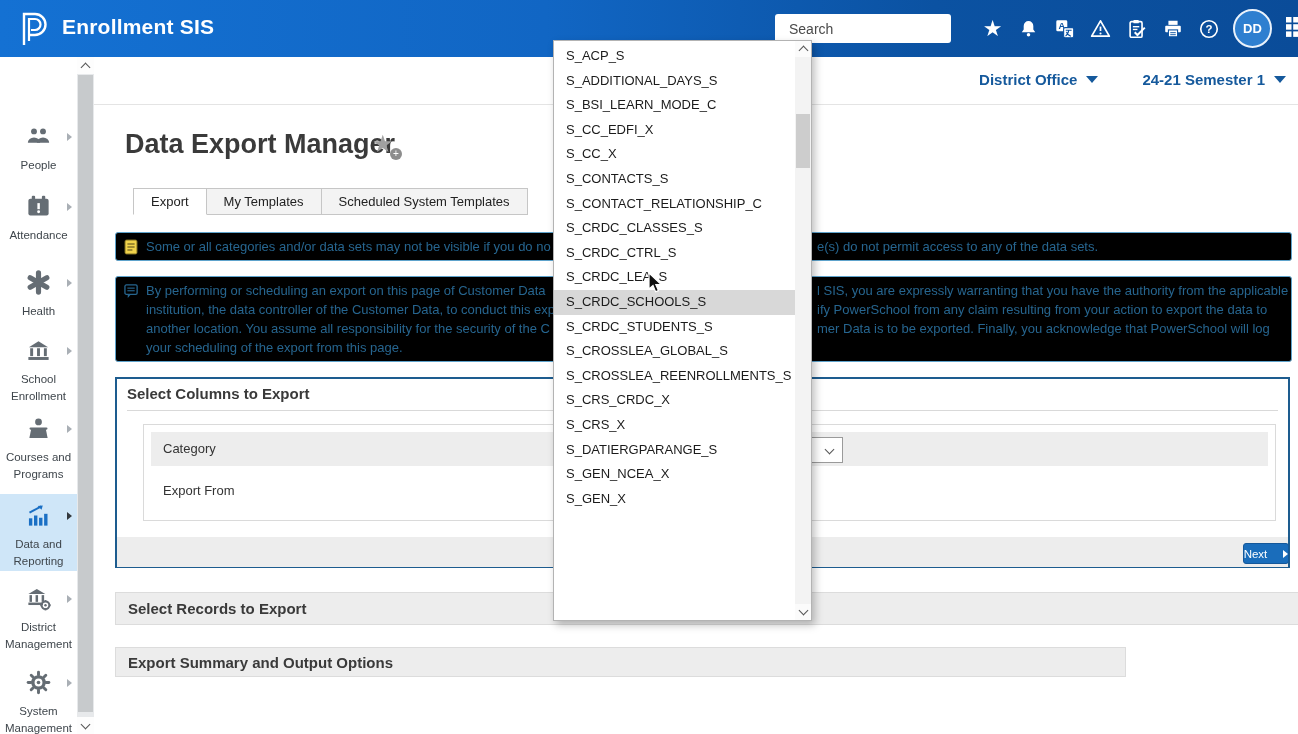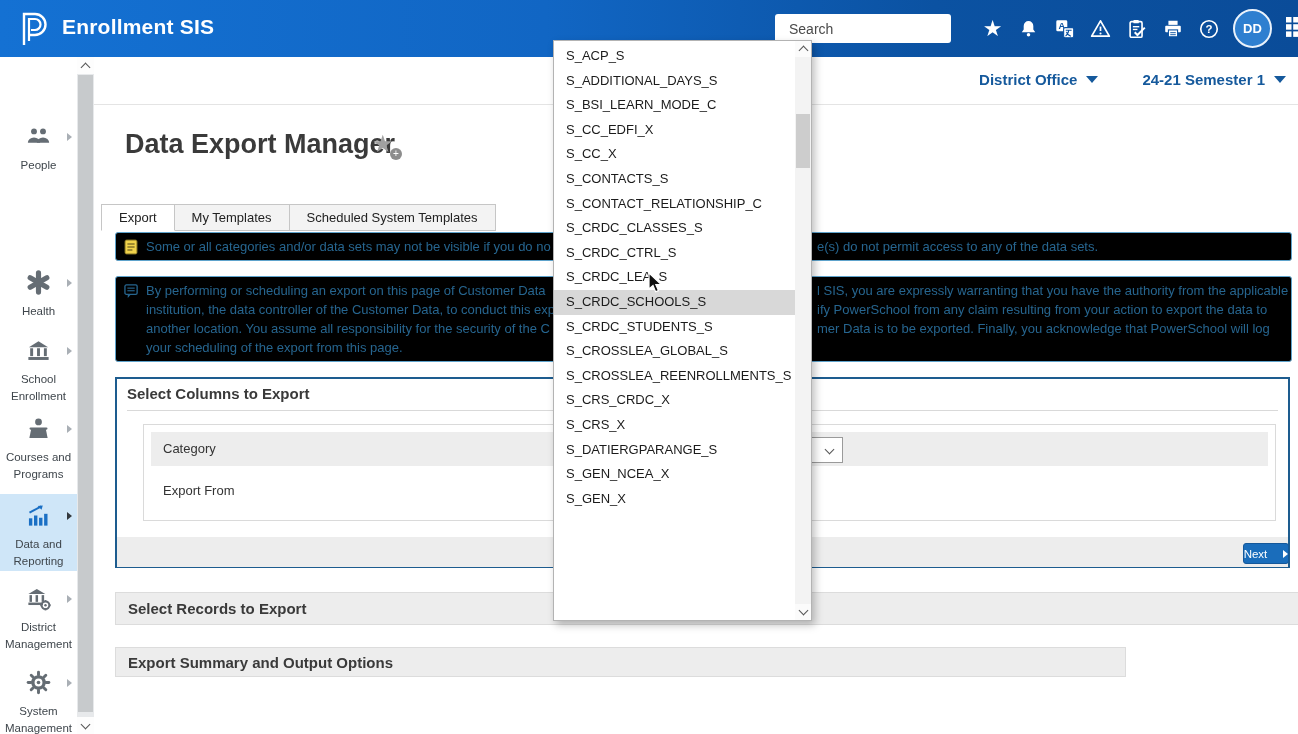--- a/index.html
+++ b/index.html
@@ -40,21 +40,21 @@
   .ctx{right:12px;top:71px;display:flex;gap:44px;}
   .ctx .ctx-item{display:flex;align-items:center;color:#15599c;font-weight:bold;font-size:15px;cursor:pointer;}
   .caret-dn{width:0;height:0;border-left:6px solid transparent;border-right:6px solid transparent;border-top:7px solid #15599c;margin-left:9px;}
 
   .page-title{left:115px;top:129px;font-size:27px;font-weight:bold;color:#3a3a3a;margin-left:10px;}
   .fav-star{left:372px;top:132px;width:30px;height:28px;}
   .fav-star .st{font-size:24px;color:#a0a0a0;line-height:24px;}
   .fav-badge{position:absolute;right:0;bottom:0;width:12px;height:12px;border-radius:50%;background:#8d8d8d;color:#fff;font-size:10px;line-height:12px;text-align:center;}
 
   
-  .tabs{left:101px;top:188px;display:flex;margin-top:16px;}
+  .tabs{left:133px;top:188px;display:flex;}
   .tab{height:25px;line-height:25px;padding:0 17px;font-size:13px;color:#222;background:#f3f3f3;border:1px solid #c6c6c6;border-left:none;cursor:pointer;}
   .tab:first-child{border-left:1px solid #c6c6c6;}
   .tab.active{background:#fff;border-bottom:1px solid #fff;font-weight:normal;}
 
   
   .notice{background:#000000;border:1px solid #5ea3cc;border-radius:3px;color:#26658f;font-size:13px;}
   .n-line{position:absolute;left:30px;white-space:nowrap;}
   .n-right{position:absolute;left:701px;white-space:nowrap;}
 
   
@@ -182,20 +182,33 @@
             <circle cx="8" cy="7.5" r="2.6"></circle>
             <circle cx="16" cy="7.5" r="2.6"></circle>
             <path d="M2.5 17.5 a5.5 4.6 0 0 1 11 0 z"></path>
             <path d="M10.5 17.5 a5.5 4.6 0 0 1 11 0 z"></path>
           </svg>
       </span>
       <span class="nav-chev"></span>
       <div class="nav-label">People</div>
     </div>
 
+    <div class="nav-item" style="top:136px">
+      <span class="ic">
+        <svg width="27" height="27" viewBox="0 0 24 24">
+            <rect x="3" y="5" width="18" height="15" rx="1.8" fill="#656d74"></rect>
+            <rect x="6" y="2.4" width="3" height="5" rx="1" fill="#656d74"></rect>
+            <rect x="15" y="2.4" width="3" height="5" rx="1" fill="#656d74"></rect>
+            <rect x="11" y="9" width="2.2" height="5.4" fill="#fff"></rect>
+            <circle cx="12.1" cy="16.7" r="1.3" fill="#fff"></circle>
+          </svg>
+      </span>
+      <span class="nav-chev"></span>
+      <div class="nav-label">Attendance</div>
+    </div>
 
     <div class="nav-item" style="top:212px">
       <span class="ic">
         <svg width="27" height="27" viewBox="0 0 24 24" stroke="#656d74" stroke-width="4.6" stroke-linecap="round">
             <line x1="12" y1="3.5" x2="12" y2="20.5"></line>
             <line x1="4.6" y1="7.8" x2="19.4" y2="16.2"></line>
             <line x1="19.4" y1="7.8" x2="4.6" y2="16.2"></line>
           </svg>
       </span>
       <span class="nav-chev"></span>

